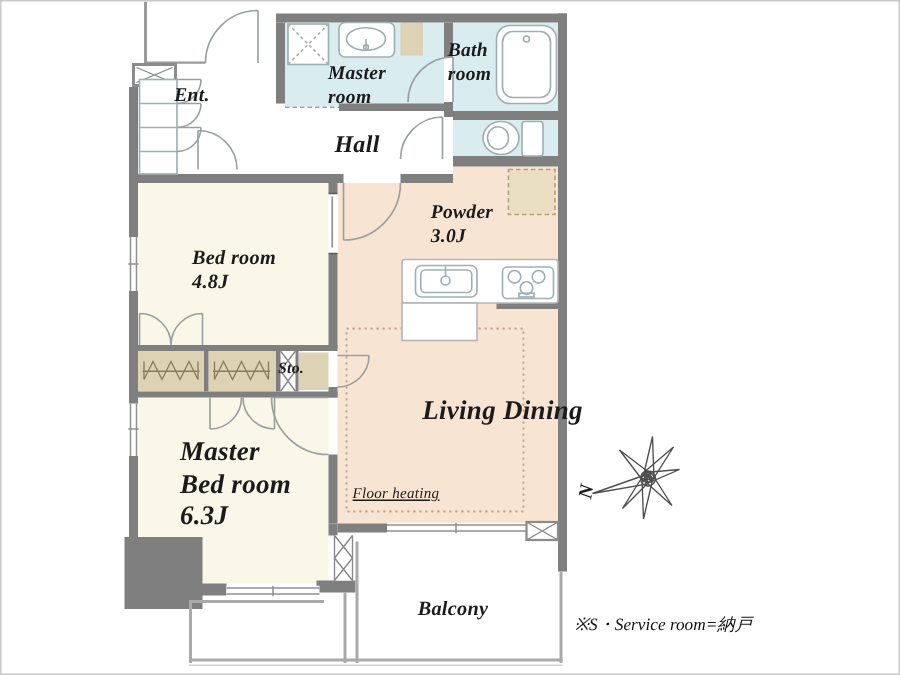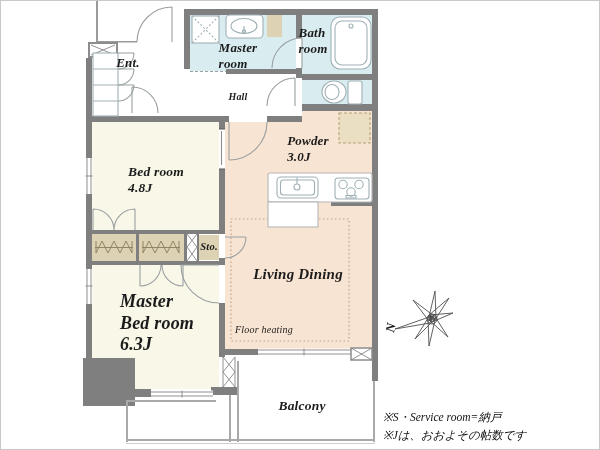--- a/index.html
+++ b/index.html
@@ -14,23 +14,23 @@
   .c-bed{background:var(--bedroom,#f9f7e8);}
   .c-clo{background:var(--closet,#ddd2b4);}
   svg.overlay{position:absolute;left:0;top:0;}
   .w{fill:var(--wall,#7f7f7f);}
   .lbl{
     position:absolute;transform:translate(-50%,-50%);
     font-style:italic;font-weight:600;font-size:13px;color:#1b1b1b;
     line-height:1.2;white-space:nowrap;letter-spacing:.2px;z-index:5;
   }
   .lbl.small{font-size:10.5px;}
-  .lbl.tiny{font-size:10px;font-weight:500;}
-  .lbl.big{font-size:15px;}
-  .lbl.mid{font-size:10px;}
+  .lbl.tiny{font-size:10px;font-weight:500;text-decoration:underline;}
+  .lbl.big{font-size:18px;margin-left:37px;}
+  .lbl.mid{font-size:16px;}
   .notes{
     position:absolute;left:382px;top:408px;z-index:5;
     font-size:11.5px;line-height:1.55;color:#101010;font-style:italic;
   }
 </style>
 </head>
 <body>
 
 <div class="stage">
 
@@ -258,30 +258,29 @@
   <div class="lbl" style="left:127px;top:62px">Ent.</div>
   <div class="lbl mid" style="left:237px;top:96px">Hall</div>
   <div class="lbl" style="left:307px;top:148px">
     <div>Powder</div>
       <div>3.0J</div>
   </div>
   <div class="lbl" style="left:155px;top:179px;font-size:13.5px">
     <div>Bed room</div>
       <div>4.8J</div>
   </div>
-  <div class="lbl small" style="left:208px;top:246px">Sto.</div>
+  <div class="lbl small" style="left:193px;top:246px">Sto.</div>
   <div class="lbl big" style="left:297px;top:273px">
     <div>Living Dining</div>
   </div>
   <div class="lbl tiny" style="left:263px;top:329px">Floor heating</div>
   <div class="lbl" style="left:156px;top:322px;font-size:18px">
     <div>Master</div>
     <div>Bed room</div>
     <div>6.3J</div>
   </div>
   <div class="lbl" style="left:301px;top:405px;font-size:13.5px">Balcony</div>
 
   <div class="notes">
     <div>※S・Service room=納戸</div>
-    <div>※Jは、おおよその帖数です</div>
   </div>
 
 </div>
 
 </body></html>

